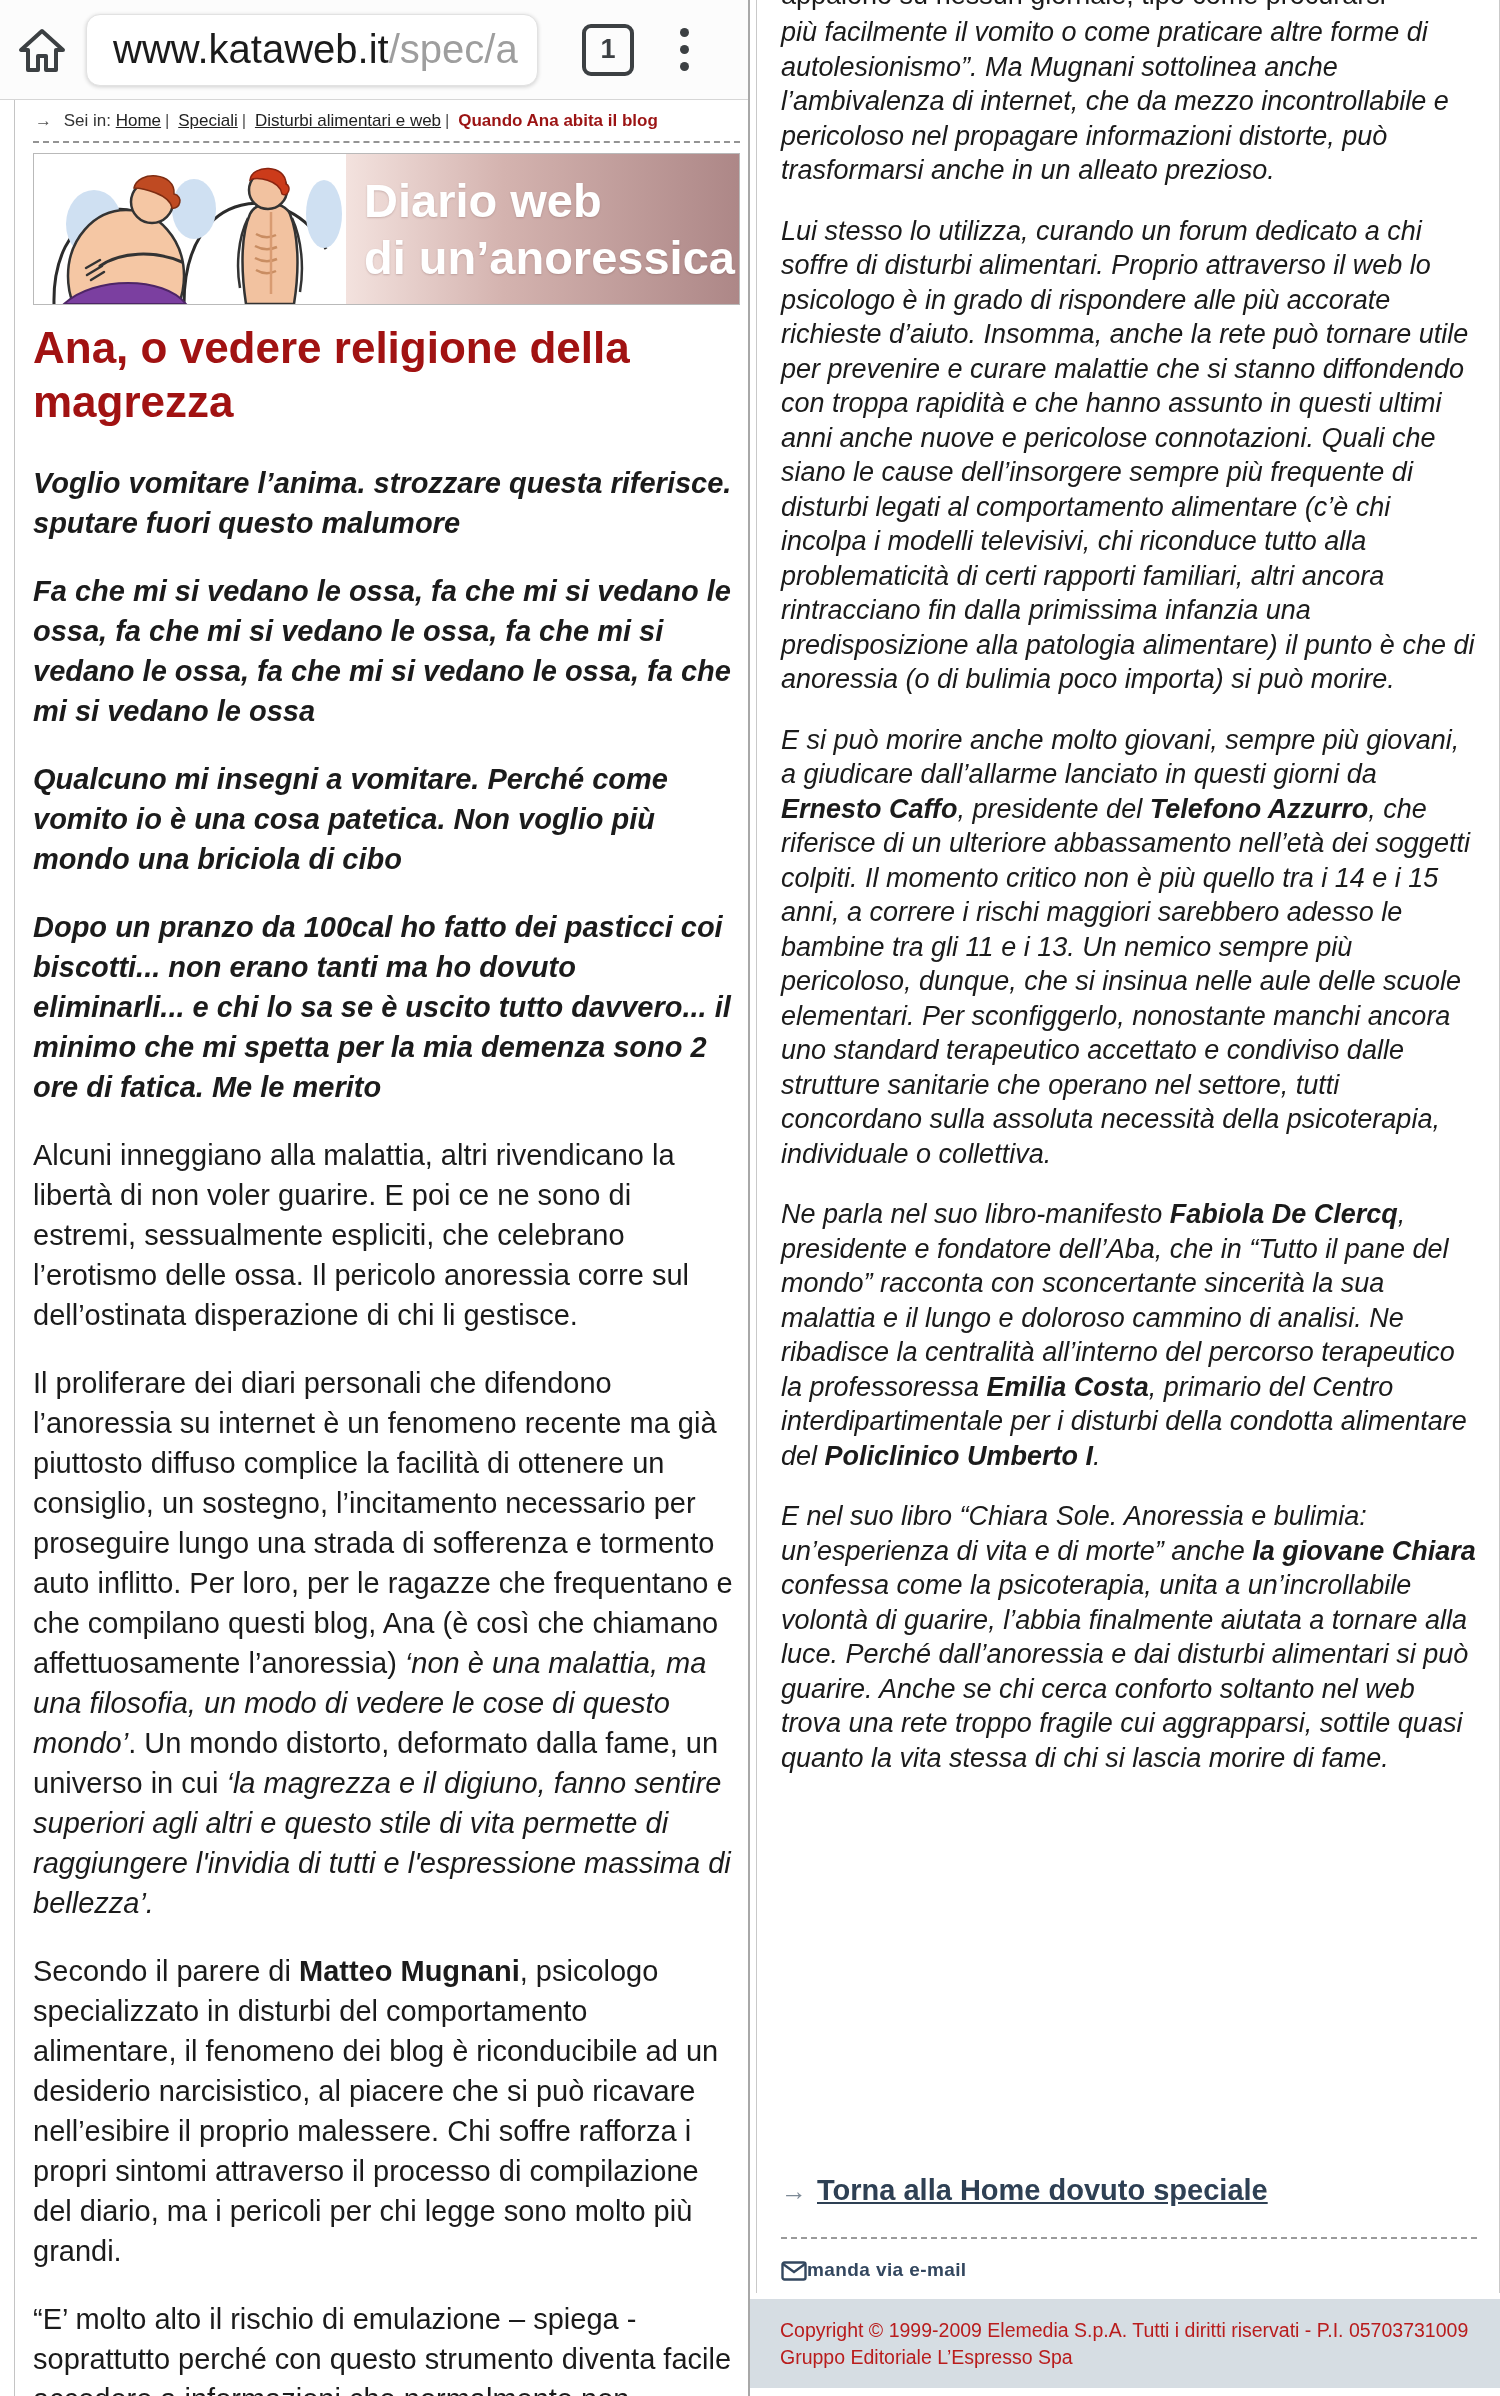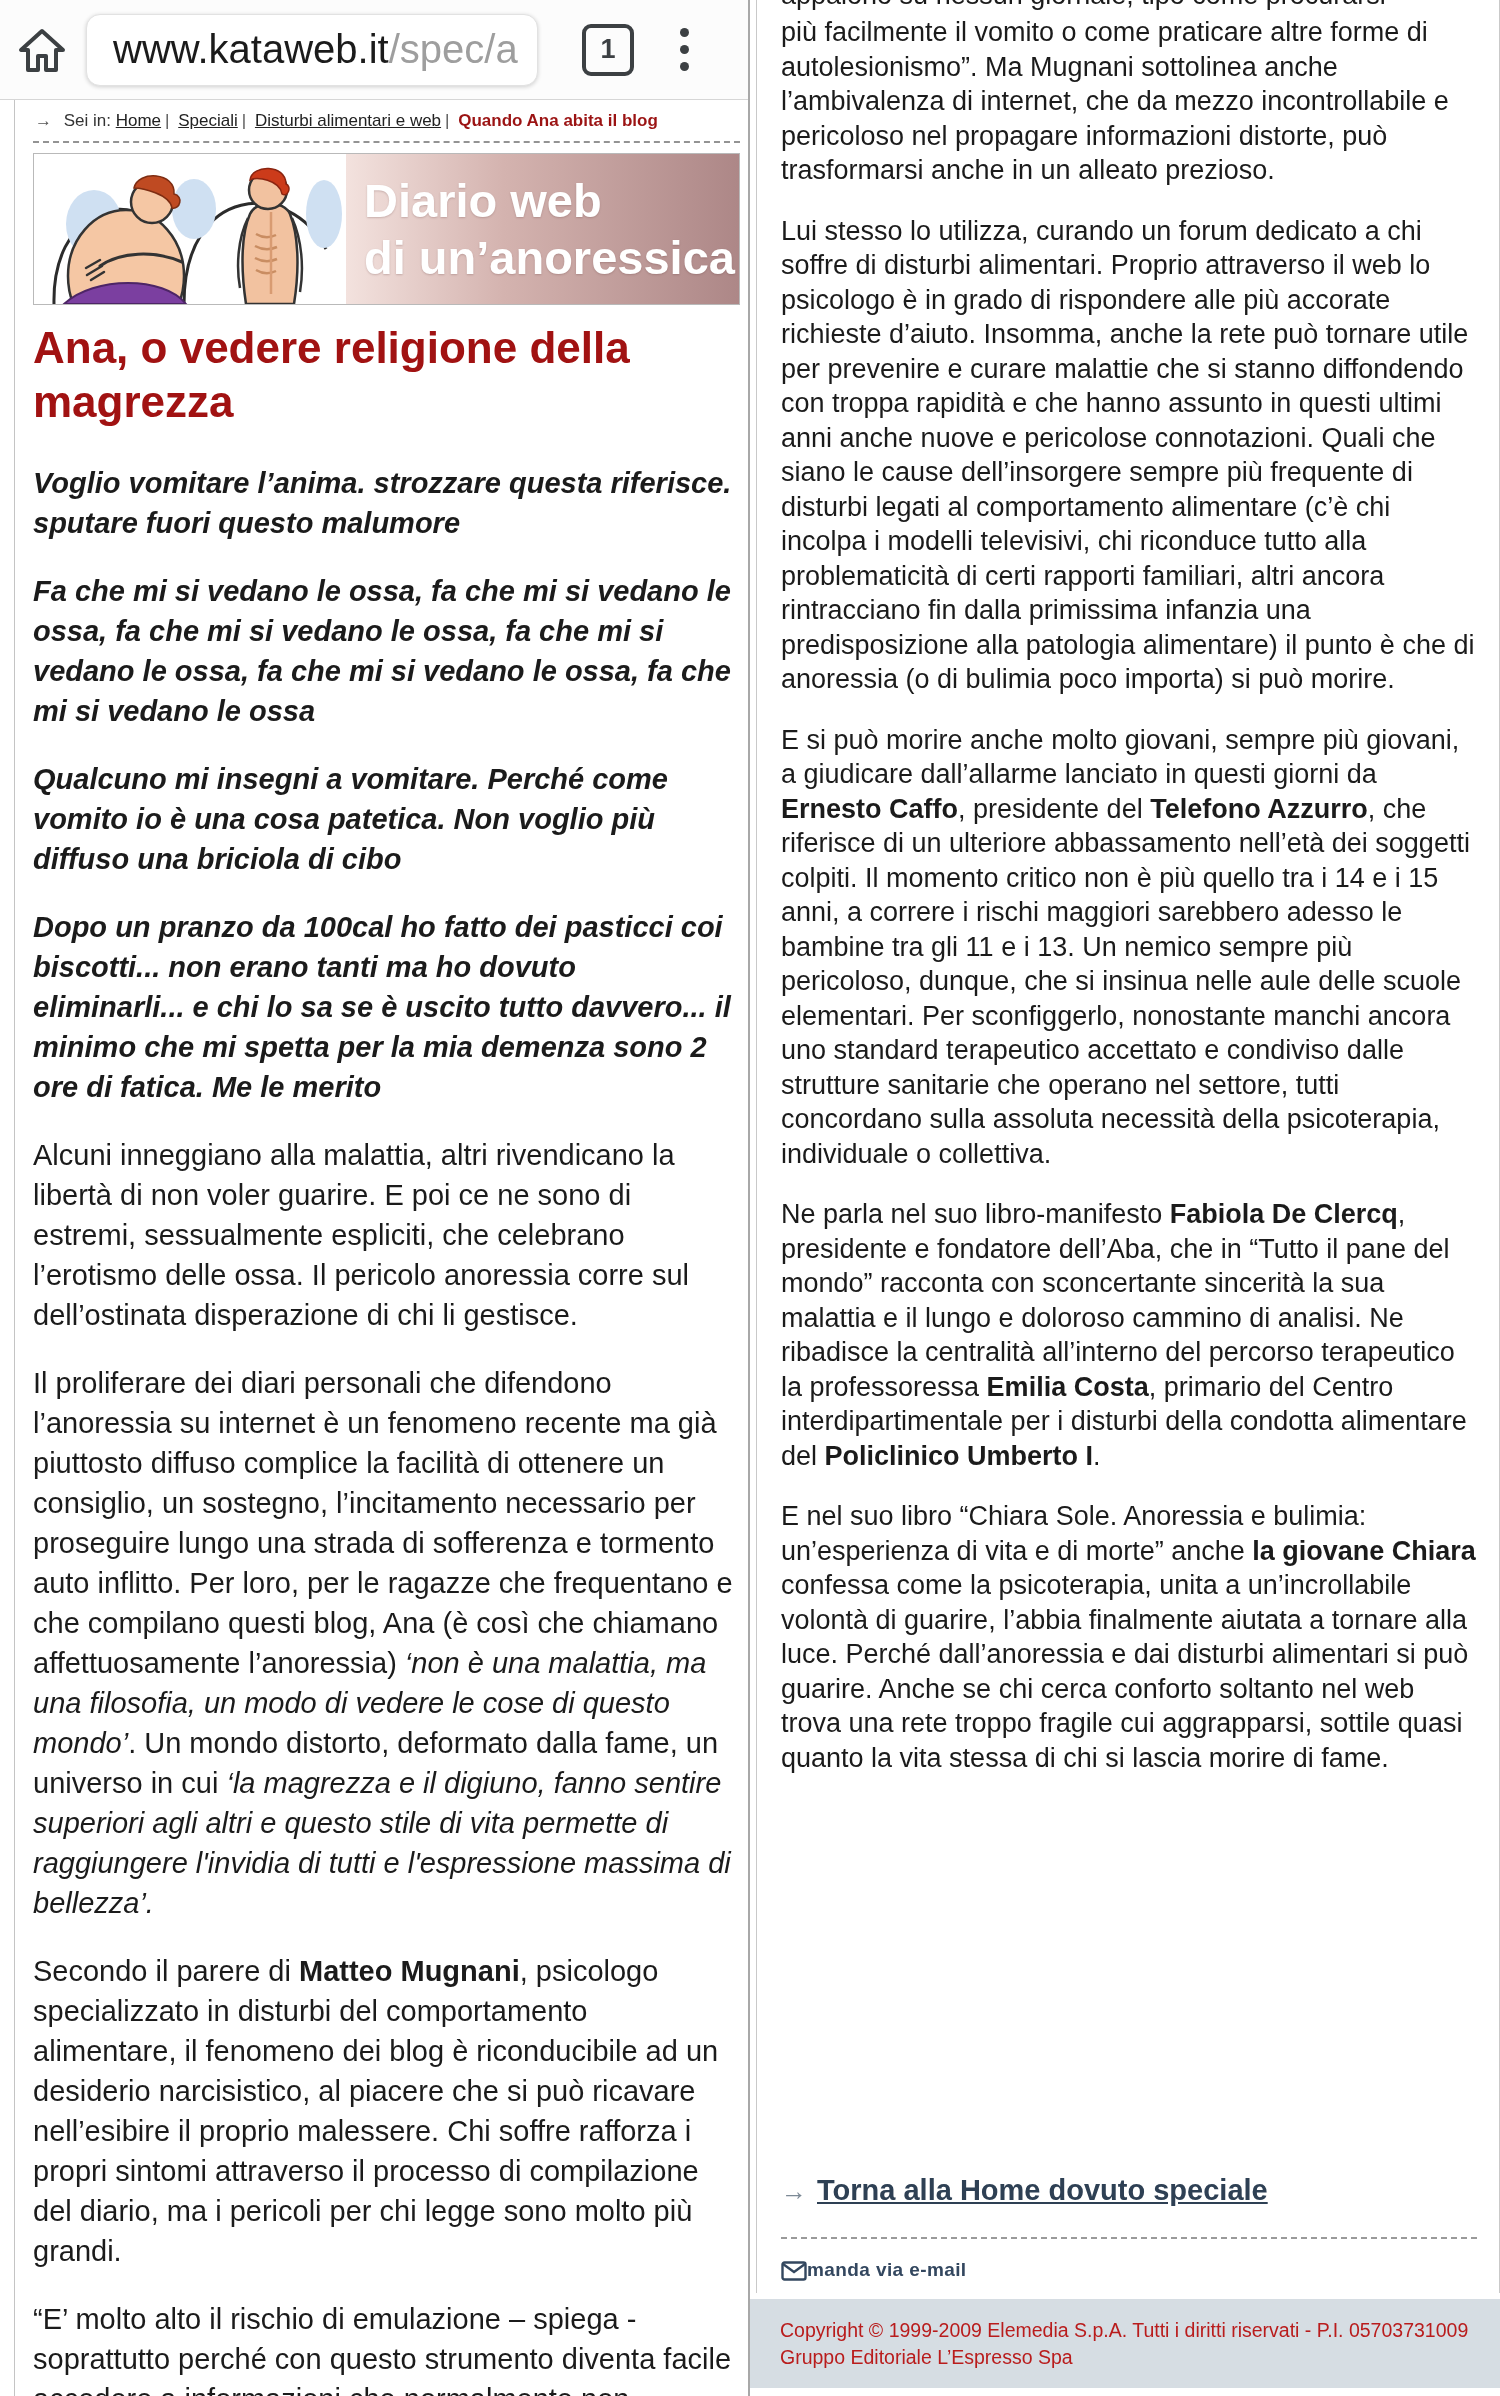--- a/index.html
+++ b/index.html
@@ -38,21 +38,21 @@
   .intro{font-weight:bold;font-style:italic;}
   .rb{font-weight:bold;}
   .ri{font-style:italic;}
 
   
   .col-right{flex:1;height:2396px;overflow:hidden;position:relative;background:#fff;}
   .rc-inner{margin-left:6px;height:2293px;border-left:1px solid #c9c9c9;border-right:1px solid #c9c9c9;
     overflow:hidden;position:relative;padding:0 22px 180px 24px;box-sizing:border-box;}
   .cutline{height:15px;overflow:hidden;}
   .cutline span{display:block;margin-top:-22px;font-size:27px;line-height:34px;}
-  .rpara{font-size:27px;line-height:34.5px;margin:0 0 26px 0;}
+  .rpara{font-size:27px;line-height:34.5px;margin:0 0 26px 0;font-style:italic;}
   .rc-bottom{position:absolute;left:24px;right:22px;bottom:12px;}
   .back-row{display:flex;align-items:flex-start;margin-bottom:30px;}
   .back-row .arr{color:#7d8a96;font-size:26px;margin:2px 10px 0 0;}
   .back-link{color:#2e4054;font-weight:bold;font-size:29px;text-decoration:underline;}
   .dash-sep{border-top:2px dashed #9a9a9a;margin:0 0 20px 0;}
   .email-row{display:flex;align-items:flex-end;}
   .email-link{color:#33475f;font-weight:bold;font-size:19px;text-decoration:none;letter-spacing:.4px;}
   .rc-footer{background:#d6dde3;margin-top:6px;padding:18px 20px 16px 30px;font-size:19.5px;line-height:1.4;color:#b91c1c;}
 </style>
 </head>
@@ -119,21 +119,21 @@
         <div class="banner-grad">
           <div>Diario web</div>
           <div>di un’anoressica</div>
         </div>
       </div>
 
       <div class="page-title">Ana, o vedere religione della magrezza</div>
 
       <p class="para intro">Voglio vomitare l’anima. strozzare questa riferisce. sputare fuori questo malumore</p>
       <p class="para intro">Fa che mi si vedano le ossa, fa che mi si vedano le ossa, fa che mi si vedano le ossa, fa che mi si vedano le ossa, fa che mi si vedano le ossa, fa che mi si vedano le ossa</p>
-      <p class="para intro">Qualcuno mi insegni a vomitare. Perché come vomito io è una cosa patetica. Non voglio più diffuso una briciola di cibo</p>
+      <p class="para intro">Qualcuno mi insegni a vomitare. Perché come vomito io è una cosa patetica. Non voglio più mondo una briciola di cibo</p>
       <p class="para intro">Dopo un pranzo da 100cal ho fatto dei pasticci coi biscotti... non erano tanti ma ho dovuto eliminarli... e chi lo sa se è uscito tutto davvero... il minimo che mi spetta per la mia demenza sono 2 ore di fatica. Me le merito</p>
 
       <p class="para"><span>Alcuni inneggiano alla malattia, altri rivendicano la libertà di non voler guarire. E poi ce ne sono di estremi, sessualmente espliciti, che celebrano l’erotismo delle ossa. Il pericolo anoressia corre sul dell’ostinata disperazione di chi li gestisce.</span></p>
       <p class="para"><span>Il proliferare dei diari personali che difendono l’anoressia su internet è un fenomeno recente ma già piuttosto diffuso complice la facilità di ottenere un consiglio, un sostegno, l’incitamento necessario per proseguire lungo una strada di sofferenza e tormento auto inflitto. Per loro, per le ragazze che frequentano e che compilano questi blog, Ana (è così che chiamano affettuosamente l’anoressia) </span><span class="ri">‘non è una malattia, ma una filosofia, un modo di vedere le cose di questo mondo’</span><span>. Un mondo distorto, deformato dalla fame, un universo in cui </span><span class="ri">‘la magrezza e il digiuno, fanno sentire superiori agli altri e questo stile di vita permette di raggiungere l'invidia di tutti e l'espressione massima di bellezza’.</span></p>
       <p class="para"><span>Secondo il parere di </span><span class="rb">Matteo Mugnani</span><span>, psicologo specializzato in disturbi del comportamento alimentare, il fenomeno dei blog è riconducibile ad un desiderio narcisistico, al piacere che si può ricavare nell’esibire il proprio malessere. Chi soffre rafforza i propri sintomi attraverso il processo di compilazione del diario, ma i pericoli per chi legge sono molto più grandi.</span></p>
       <p class="para"><span>“E’ molto alto il rischio di emulazione – spiega - soprattutto perché con questo strumento diventa facile accedere a informazioni che normalmente non appaiono su nessun giornale, tipo come procurarsi</span></p>
     </div>
   </div>
 
   <div class="col-right">

